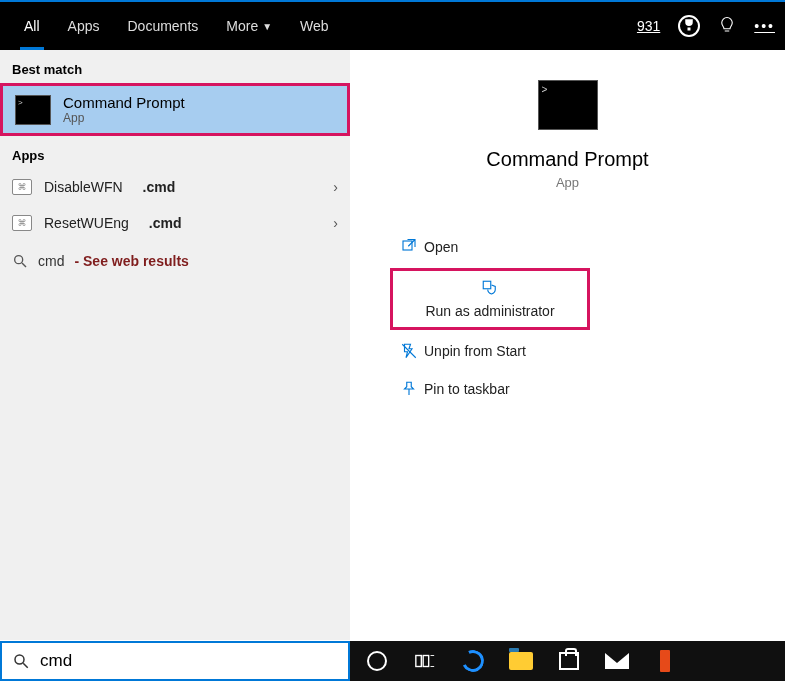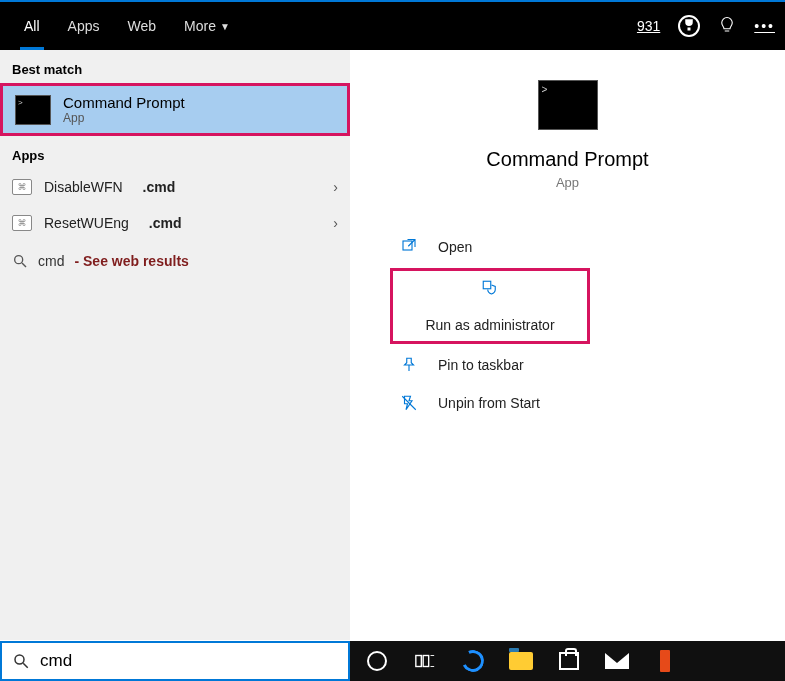--- a/index.html
+++ b/index.html
@@ -43,21 +43,21 @@
   .web-row { display:flex; align-items:center; gap:10px; padding:12px; font-size:14px; color:#333; cursor:pointer; }
   .web-row .mag { width:16px; height:16px; }
   .web-row .hint { color:#7f1d1d;font-weight:bold; }
 
   .right-pane { flex:1; background:#fff; padding-top:30px; display:flex; flex-direction:column; align-items:center; }
   .big-thumb { width:60px; height:50px; background:#000; border:1px solid #555; position:relative; }
   .big-thumb::before { content:">"; color:#ccc; font-size:10px; position:absolute; top:3px; left:3px; }
   .rp-title { font-size:20px; margin-top:18px; color:#000; }
   .rp-sub { font-size:13px; color:#777; margin-top:4px; }
   .actions { align-self:stretch; margin-top:40px; padding-left:40px; display:flex; flex-direction:column; gap:4px; }
-  .action { display:flex; align-items:center; gap:20px; padding:8px 10px; font-size:14px; color:#222; cursor:pointer; }
+  .action { display:flex; align-items:center; gap:6px; padding:8px 10px; font-size:14px; color:#222; cursor:pointer; }
   .action.highlight { border:3px solid #d6145f; width:200px;flex-direction:column; }
   .action svg { width:18px; height:18px; stroke:#0078d7; fill:none; stroke-width:1.5; }
 
   .searchbar {
     position:absolute; bottom:0; left:0; width:350px; height:40px;
     border:2px solid #0078d7; background:#fff; display:flex; align-items:center; padding:0 10px; gap:10px;
   }
   .searchbar svg { width:18px; height:18px; }
   .searchbar input { border:none; outline:none; font-size:17px; flex:1; }
 
@@ -78,25 +78,26 @@
   .mail-icon::before{content:"";position:absolute;top:0;left:0;border-left:12px solid transparent;border-right:12px solid transparent;border-top:10px solid #101010;}
   .office-icon{width:10px;height:22px;background:#e64a19;border-radius:1px;}
 </style>
 </head>
 <body>
 
 <div class="topbar">
   <div class="tabs">
     <div class="tab active">All</div>
     <div class="tab">Apps</div>
-    <div class="tab">Web</div>
+    <div class="tab">Documents</div>
     <div class="tab">
       <span>More</span>
       <span class="more-caret">▼</span>
     </div>
+    <div class="tab">Web</div>
   </div>
   <div class="topbar-right">
     <span>931</span>
     <span class="reward-circle">
       <svg viewBox="0 0 24 24">
           <path fill="#fff" d="M7 3h10v4a5 5 0 0 1-10 0zM10 14h4v4h-4z"></path>
         </svg>
     </span>
     <span class="feedback-icon">
       <svg viewBox="0 0 24 24">
@@ -155,30 +156,30 @@
       </div>
       <div class="action highlight">
         <svg viewBox="0 0 24 24">
             <rect x="3" y="3" width="10" height="10"></rect>
             <path d="M14 8l5 2v4c0 3-2 5-5 6-3-1-5-3-5-6"></path>
           </svg>
         <span>Run as administrator</span>
       </div>
       <div class="action">
         <svg viewBox="0 0 24 24">
-            <path d="M9 3h6v6l3 3H6l3-3zM12 12v8"></path>
-          </svg>
-        <span>Pin to taskbar</span>
-      </div>
-      <div class="action">
-        <svg viewBox="0 0 24 24">
             <path d="M6 3h8l-2 6h4l-8 12 2-8H6z"></path>
             <line x1="3" y1="3" x2="21" y2="21"></line>
           </svg>
         <span>Unpin from Start</span>
+      </div>
+      <div class="action">
+        <svg viewBox="0 0 24 24">
+            <path d="M9 3h6v6l3 3H6l3-3zM12 12v8"></path>
+          </svg>
+        <span>Pin to taskbar</span>
       </div>
     </div>
   </div>
 </div>
 
 <div class="searchbar">
   <svg viewBox="0 0 24 24">
       <circle cx="10" cy="10" r="6" fill="none" stroke="#333" stroke-width="2"></circle>
       <line x1="15" y1="15" x2="21" y2="21" stroke="#333" stroke-width="2"></line>
     </svg>

